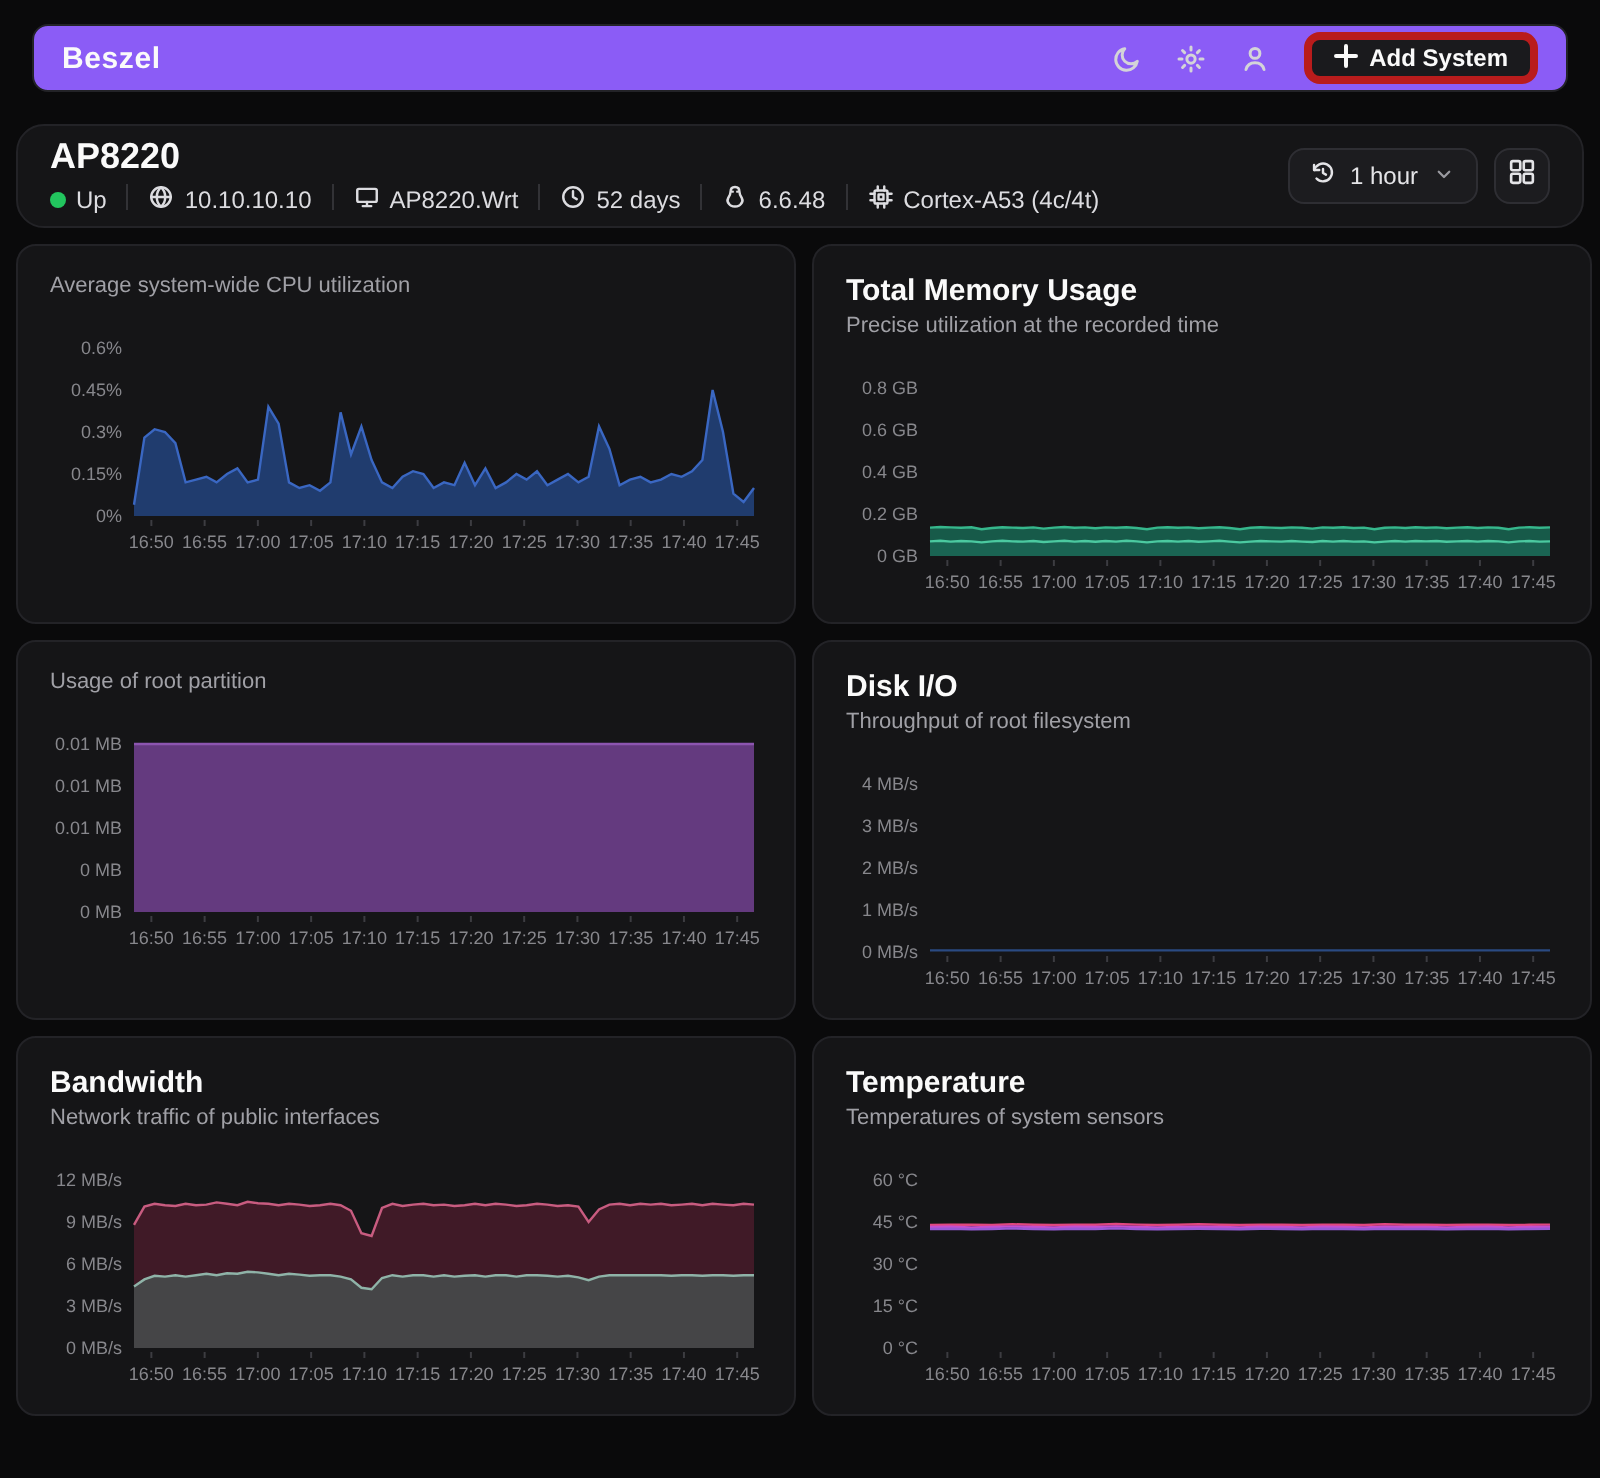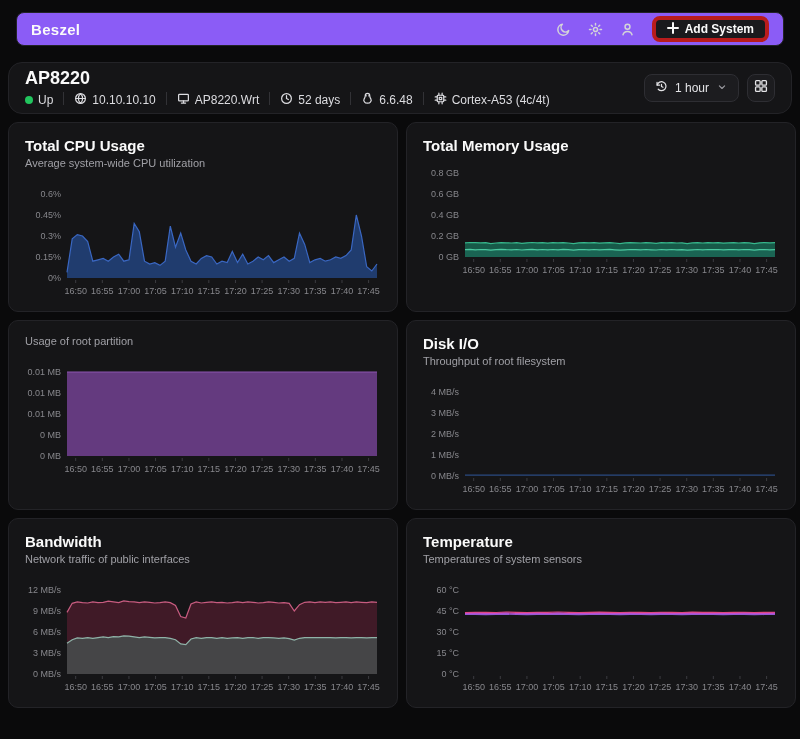--- a/index.html
+++ b/index.html
@@ -144,21 +144,20 @@
             <rect x="9" y="1.8" width="5.2" height="5.2" rx="1"></rect>
             <rect x="1.8" y="9" width="5.2" height="5.2" rx="1"></rect>
             <rect x="9" y="9" width="5.2" height="5.2" rx="1"></rect>
           </svg></span>
     </div>
   </div>
 </div>
 
 <div class="grid">
   <div class="card">
-    <div class="card-title">Total CPU Usage</div>
     <div class="card-sub">Average system-wide CPU utilization</div>
     <div class="chart"><svg viewBox="0 0 356 130" width="356" height="130">
           <text x="36" y="103" text-anchor="end" class="tick">0%</text>
           <text x="36" y="82" text-anchor="end" class="tick">0.15%</text>
           <text x="36" y="61" text-anchor="end" class="tick">0.3%</text>
           <text x="36" y="40" text-anchor="end" class="tick">0.45%</text>
           <text x="36" y="19" text-anchor="end" class="tick">0.6%</text>
           <line x1="50.68" y1="102" x2="50.68" y2="105" class="tickmark"></line>
           <text x="50.68" y="116" text-anchor="middle" class="tick">16:50</text>
           <line x1="77.309" y1="102" x2="77.309" y2="105" class="tickmark"></line>
@@ -182,20 +181,21 @@
           <line x1="316.97" y1="102" x2="316.97" y2="105" class="tickmark"></line>
           <text x="316.97" y="116" text-anchor="middle" class="tick">17:40</text>
           <line x1="343.59900000000005" y1="102" x2="343.59900000000005" y2="105" class="tickmark"></line>
           <text x="343.59900000000005" y="116" text-anchor="middle" class="tick">17:45</text>
           <path d="M42.0 94.4L47.2 60.8L52.3 56.6L57.5 58.0L62.7 63.6L67.8 83.2L73.0 81.8L78.2 80.4L83.3 83.2L88.5 79.0L93.7 76.2L98.8 83.2L104.0 81.8L109.2 45.4L114.3 53.8L119.5 83.2L124.7 86.0L129.8 84.6L135.0 87.4L140.2 83.2L145.3 48.2L150.5 69.2L155.7 55.2L160.8 72.0L166.0 83.2L171.2 86.0L176.3 80.4L181.5 77.6L186.7 79.0L191.8 86.0L197.0 83.2L202.2 84.6L207.3 73.4L212.5 84.6L217.7 76.2L222.8 86.0L228.0 83.2L233.2 79.0L238.3 81.8L243.5 77.6L248.7 84.6L253.8 81.8L259.0 79.0L264.2 83.2L269.3 80.4L274.5 55.2L279.7 66.4L284.8 84.6L290.0 81.8L295.2 80.4L300.3 83.2L305.5 81.8L310.7 79.0L315.8 80.4L321.0 77.6L326.2 72.0L331.3 37.0L336.5 58.0L341.7 88.8L346.8 93.0L352.0 86.0L352 100L42 100Z" fill="#203c6e" stroke="none"></path>
           <path d="M42.0 94.4L47.2 60.8L52.3 56.6L57.5 58.0L62.7 63.6L67.8 83.2L73.0 81.8L78.2 80.4L83.3 83.2L88.5 79.0L93.7 76.2L98.8 83.2L104.0 81.8L109.2 45.4L114.3 53.8L119.5 83.2L124.7 86.0L129.8 84.6L135.0 87.4L140.2 83.2L145.3 48.2L150.5 69.2L155.7 55.2L160.8 72.0L166.0 83.2L171.2 86.0L176.3 80.4L181.5 77.6L186.7 79.0L191.8 86.0L197.0 83.2L202.2 84.6L207.3 73.4L212.5 84.6L217.7 76.2L222.8 86.0L228.0 83.2L233.2 79.0L238.3 81.8L243.5 77.6L248.7 84.6L253.8 81.8L259.0 79.0L264.2 83.2L269.3 80.4L274.5 55.2L279.7 66.4L284.8 84.6L290.0 81.8L295.2 80.4L300.3 83.2L305.5 81.8L310.7 79.0L315.8 80.4L321.0 77.6L326.2 72.0L331.3 37.0L336.5 58.0L341.7 88.8L346.8 93.0L352.0 86.0" fill="none" stroke="#3a67c2" stroke-width="1.2"></path>
         </svg></div>
   </div>
   <div class="card">
     <div class="card-title">Total Memory Usage</div>
+    <div class="card-sub">Precise utilization at the recorded time</div>
     <div class="chart"><svg viewBox="0 0 356 130" width="356" height="130">
           <text x="36" y="103" text-anchor="end" class="tick">0 GB</text>
           <text x="36" y="82" text-anchor="end" class="tick">0.2 GB</text>
           <text x="36" y="61" text-anchor="end" class="tick">0.4 GB</text>
           <text x="36" y="40" text-anchor="end" class="tick">0.6 GB</text>
           <text x="36" y="19" text-anchor="end" class="tick">0.8 GB</text>
           <line x1="50.68" y1="102" x2="50.68" y2="105" class="tickmark"></line>
           <text x="50.68" y="116" text-anchor="middle" class="tick">16:50</text>
           <line x1="77.309" y1="102" x2="77.309" y2="105" class="tickmark"></line>
           <text x="77.309" y="116" text-anchor="middle" class="tick">16:55</text>

